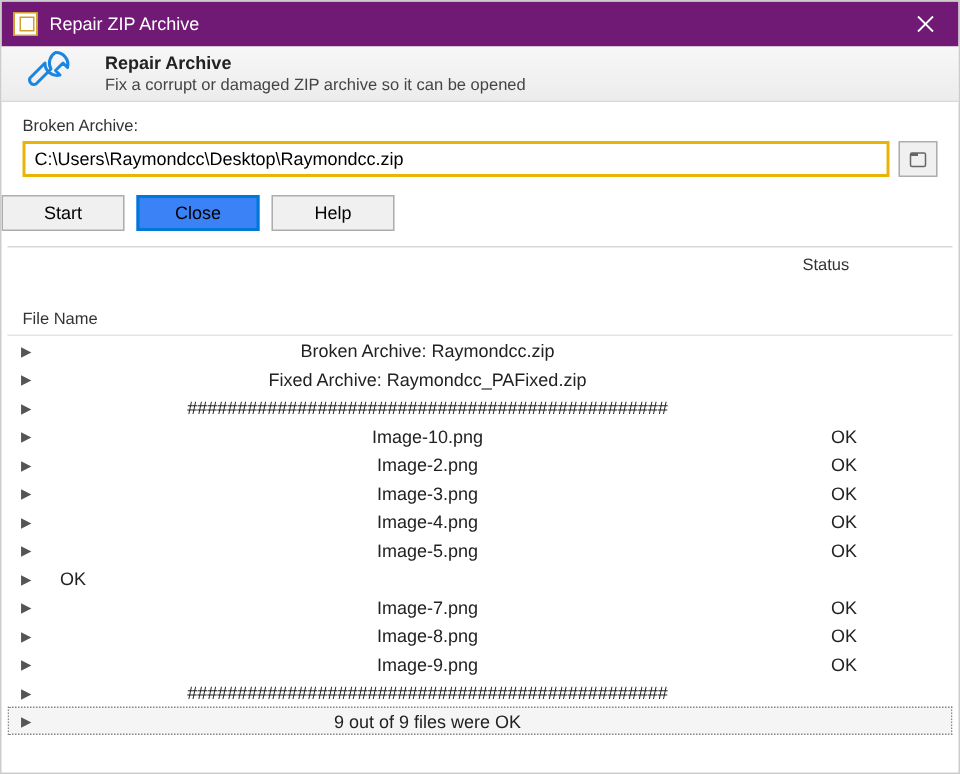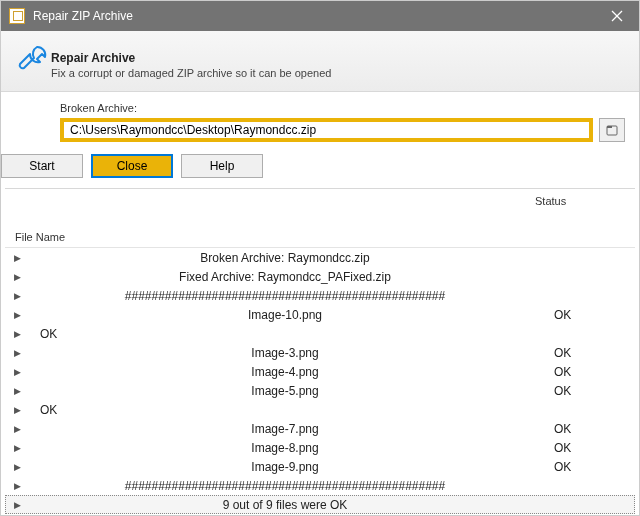--- a/index.html
+++ b/index.html
@@ -6,21 +6,21 @@
   body {
     font-family: "Segoe UI", Tahoma, sans-serif;
     font-size: 12px;
     background: #fff;
     width: 640px;
     height: 516px;
     overflow: hidden;
     border: 1px solid #ccc;
   }
   .titlebar {
-    background: #737373;
+    background: #701a75;
     color: #fff;
     height: 30px;
     display: flex;
     align-items: center;
     padding: 0 0 0 8px;
   }
   .titlebar .app-icon {
     width: 16px; height: 16px;
     background: #fff;
     border: 1px solid #d0a030;
@@ -36,35 +36,35 @@
   }
   .titlebar .title { flex: 1; font-size: 12px; }
   .titlebar .close {
     width: 45px; height: 30px;
     display: flex; align-items: center; justify-content: center;
     font-size: 14px;
   }
   .header-panel {
     background: linear-gradient(#f7f7f7, #ececec);
     border-bottom: 1px solid #d8d8d8;
-    padding: 12px 14px;
-    display: flex;
-    align-items: flex-end;
-    gap: 0;
+    padding: 0 14px;
+    display: flex;
+    align-items: center;
+    gap: 19px;
   }
   .wrench-icon svg { display: block; }
   .header-text .hdr-title { font-weight: 600; font-size: 12px; color: #222; }
   .header-text .hdr-sub { font-size: 11px; color: #444; margin-top: 2px; }
-  .body-area { padding: 10px 14px 0 14px; margin-left: 45px; }
+  .body-area { padding: 10px 14px 0 14px; }
   .field-label { font-size: 11px; color: #333; margin-bottom: 4px; display: block; }
   .path-row { display: flex; gap: 6px; align-items: center; }
   .path-input {
     flex: 1;
     height: 24px;
-    border: 4px solid #eab308;
+    border: 2px solid #eab308;
     padding: 0 6px;
     font-size: 12px;
     font-family: inherit;
     background: #fff;
   }
   .browse-btn {
     width: 26px; height: 24px;
     border: 1px solid #adadad;
     background: #f0f0f0;
     display: flex; align-items: center; justify-content: center;
@@ -78,21 +78,21 @@
     min-width: 82px;
     height: 24px;
     border: 1px solid #adadad;
     background: #f0f0f0;
     font-size: 12px;
     font-family: inherit;
     cursor: default;
   }
   .btn.primary {
     border: 2px solid #0078d7;
-    background: #eab308;
+    background: #3b82f6;
   }
   .divider { border-top: 1px solid #d8d8d8; margin: 0 4px; }
   .results {
     padding: 0 4px 4px 4px;
     height: 326px;
     overflow: hidden;
   }
   .results-header {
     display: flex;
     border-bottom: 1px solid #e4e4e4;
@@ -196,20 +196,21 @@
         <span class="fname">################################################</span>
         <span class="status"></span>
       </div>
       <div class="result-row">
         <span class="tri">▶</span>
         <span class="fname">Image-10.png</span>
         <span class="status">OK</span>
       </div>
       <div class="result-row">
         <span class="tri">▶</span>
+        <span class="fname">Image-2.png</span>
         <span class="status">OK</span>
       </div>
       <div class="result-row">
         <span class="tri">▶</span>
         <span class="fname">Image-3.png</span>
         <span class="status">OK</span>
       </div>
       <div class="result-row">
         <span class="tri">▶</span>
         <span class="fname">Image-4.png</span>

